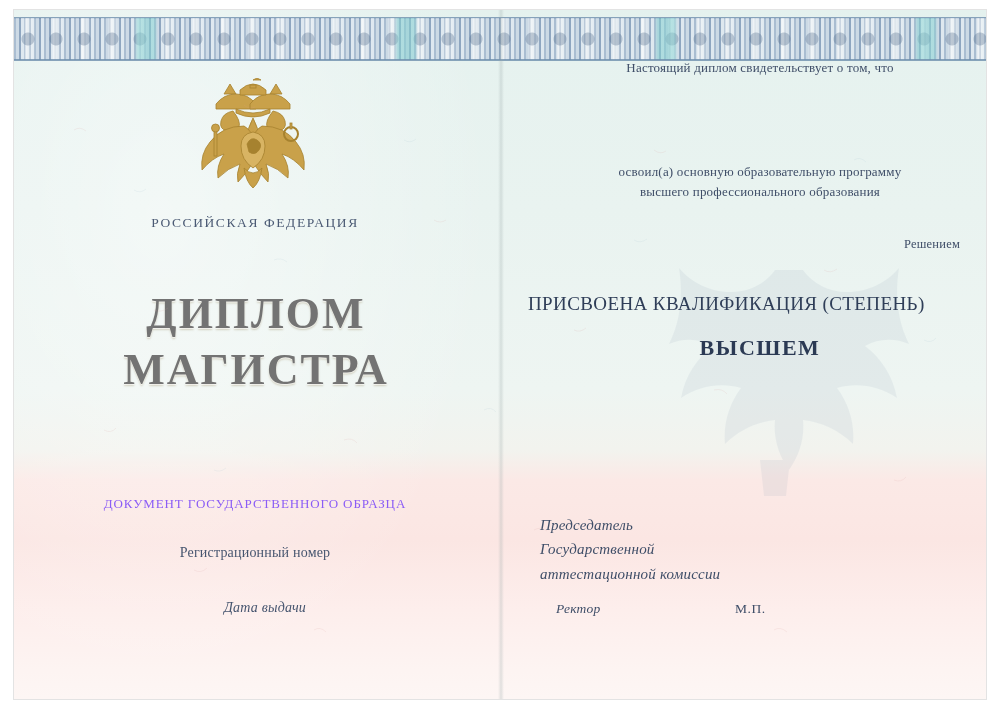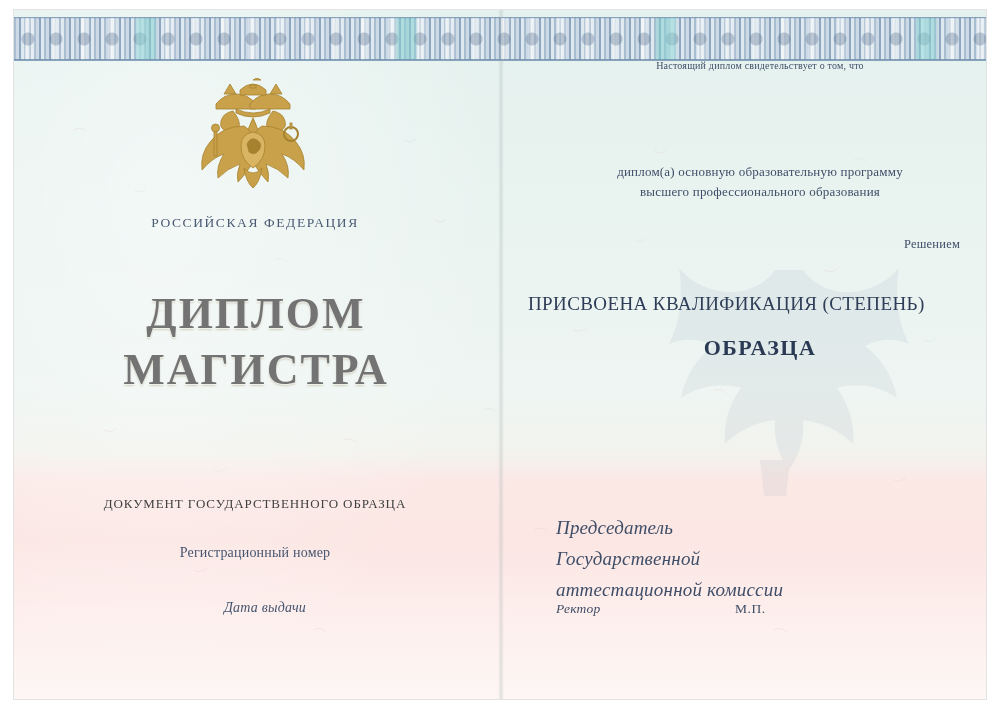--- a/index.html
+++ b/index.html
@@ -154,40 +154,40 @@
     letter-spacing: 2px;
     text-shadow: 0 1px 0 rgba(255,255,255,.6), 0 2px 2px rgba(120,95,40,.25);
   }
   .diploma-title .line2 { display: block; }
 
   .gos-doc {
     left: 70px; top: 494px; width: 370px;
     font-size: 13px;
     line-height: 1.5;
     letter-spacing: .9px;
-    color: #404040;
+    color: #8b5cf6;
     text-transform: uppercase;
   }
 
   .reg-number {
     left: 100px; top: 545px; width: 310px;
     font-size: 14px;
     color: #46556f;
   }
   .date-issue {
     left: 110px; top: 600px; width: 310px;
     font-size: 14px;
     font-style: italic;
     color: #46556f;
   }
 
   
   .certifies {
     left: 560px; top: 60px; width: 400px;
-    font-size: 10px;
+    font-size: 13px;
     text-align: center;
     color: #3f4e68;
     letter-spacing: .2px;
   }
   .program {
     left: 560px; top: 162px; width: 400px;
     font-size: 13px;
     text-align: center;
     line-height: 1.55;
     color: #3f4e68;
@@ -215,22 +215,22 @@
   }
   .direction {
     left: 560px; top: 369px; width: 400px;
     font-size: 15px;
     text-align: center;
     letter-spacing: .3px;
     color: #33425c;
   }
 
   .chair {
-    left: 556px; top: 513px; width: 330px;
-    font-size: 19px;
+    left: 540px; top: 513px; width: 330px;
+    font-size: 15px;
     font-style: italic;
     line-height: 1.62;
     color: #3f4e68;
   }
   .rector {
     left: 556px; top: 601px;
     font-size: 13.5px;
     font-style: italic;
     color: #3f4e68;
   }
@@ -320,30 +320,30 @@
   <div class="t gos-doc center">
     <div>ДОКУМЕНТ ГОСУДАРСТВЕННОГО ОБРАЗЦА</div>
   </div>
 
   <div class="t reg-number center">Регистрационный номер</div>
   <div class="t date-issue center">Дата выдачи</div>
 
   <div class="t certifies">Настоящий диплом свидетельствует о том, что</div>
 
   <div class="t program">
-    <div>диплом(а) основную образовательную программу</div>
+    <div>освоил(а) основную образовательную программу</div>
     <div>высшего профессионального образования</div>
   </div>
 
   <div class="t decision">
     <div>Решением</div>
   </div>
 
   <div class="t qualification">ПРИСВОЕНА КВАЛИФИКАЦИЯ (СТЕПЕНЬ)</div>
-  <div class="t master">ОБРАЗЦА</div>
+  <div class="t master">ВЫСШЕМ</div>
 
   <div class="t chair">
     <div>Председатель</div>
     <div>Государственной</div>
     <div>аттестационной комиссии</div>
   </div>
 
   <div class="t rector">Ректор</div>
   <div class="t mp">М.П.</div>
 

